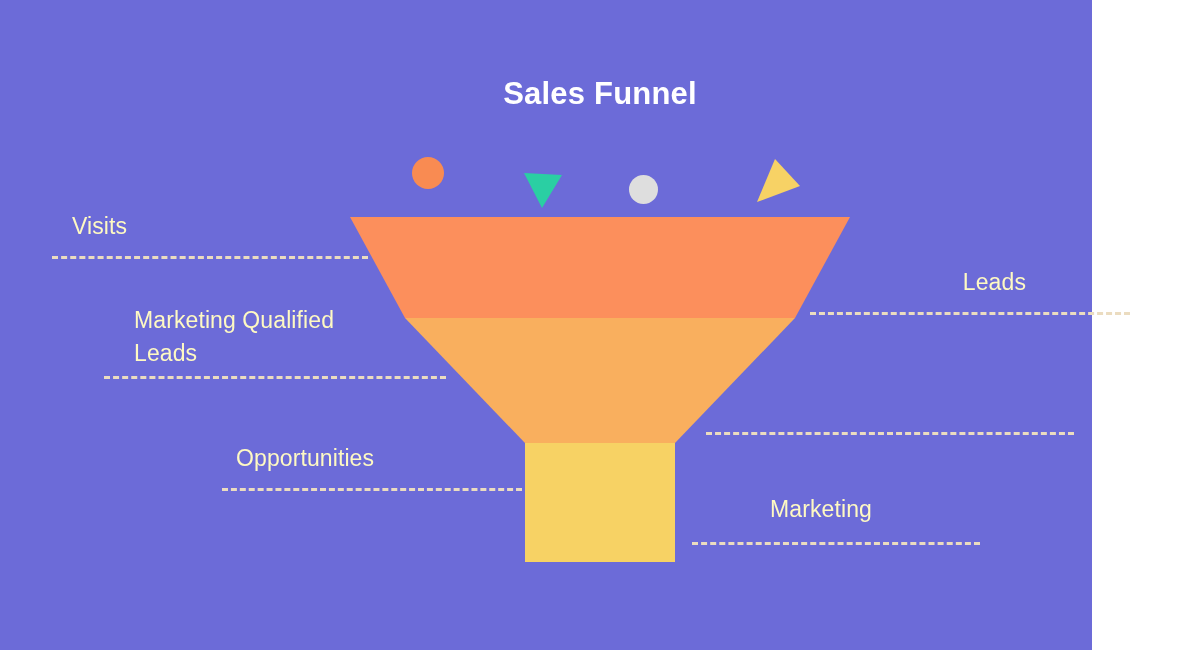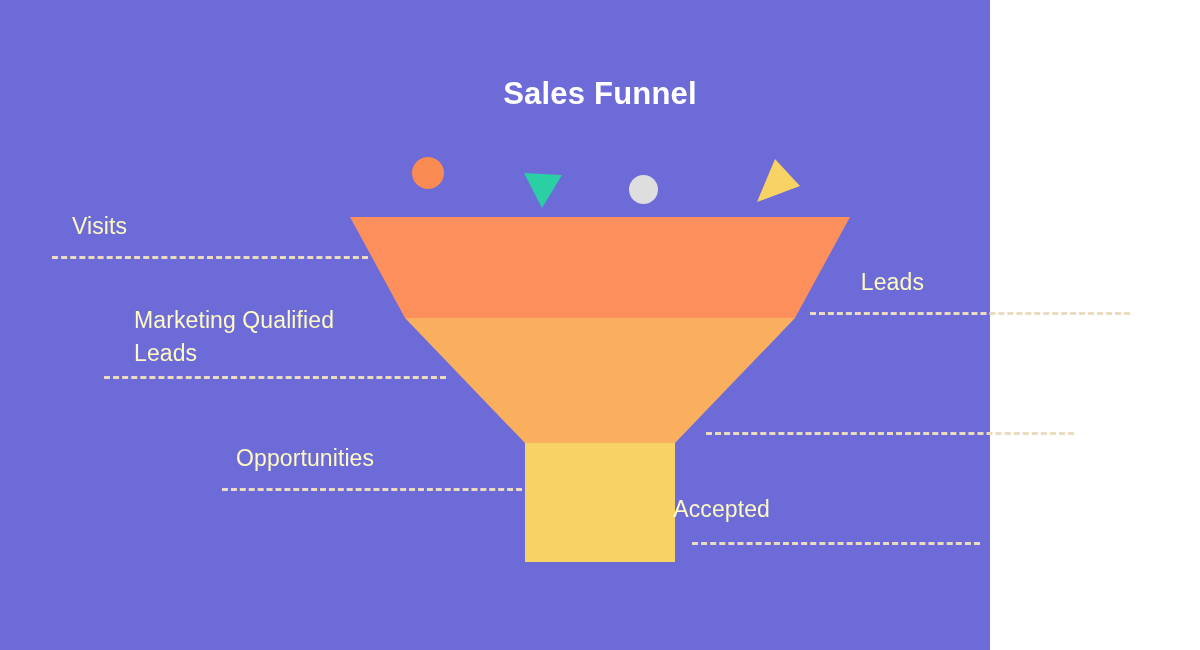--- a/index.html
+++ b/index.html
@@ -7,21 +7,21 @@
     padding: 0;
   }
   body {
     width: 1200px;
     height: 650px;
     overflow: hidden;
     font-family: "Liberation Sans", sans-serif;
   }
   #canvas {
     position: relative;
-    width: 990px;
+    width: 1092px;
     height: 650px;
     background: #6C6BD8;
   }
   #funnel-svg {
     position: absolute;
     left: 0;
     top: 0;
     width: 1200px;
     height: 650px;
   }
@@ -99,15 +99,15 @@
   <div class="label label-left" style="left:72px; top:210px;">Visits</div>
 
   <div class="label label-right" style="right:66px; top:266px;">Leads</div>
 
   <div class="label label-left" style="left:118px; top:304px;margin-left:16px;">Marketing Qualified
 Leads</div>
 
 
   <div class="label label-left" style="left:236px; top:442px;text-align:center;">Opportunities</div>
 
-  <div class="label label-right" style="right:220px; top:493px;">Accepted</div>
+  <div class="label label-right" style="right:220px; top:493px;">Marketing</div>
 
 </div>
 
 </body></html>

